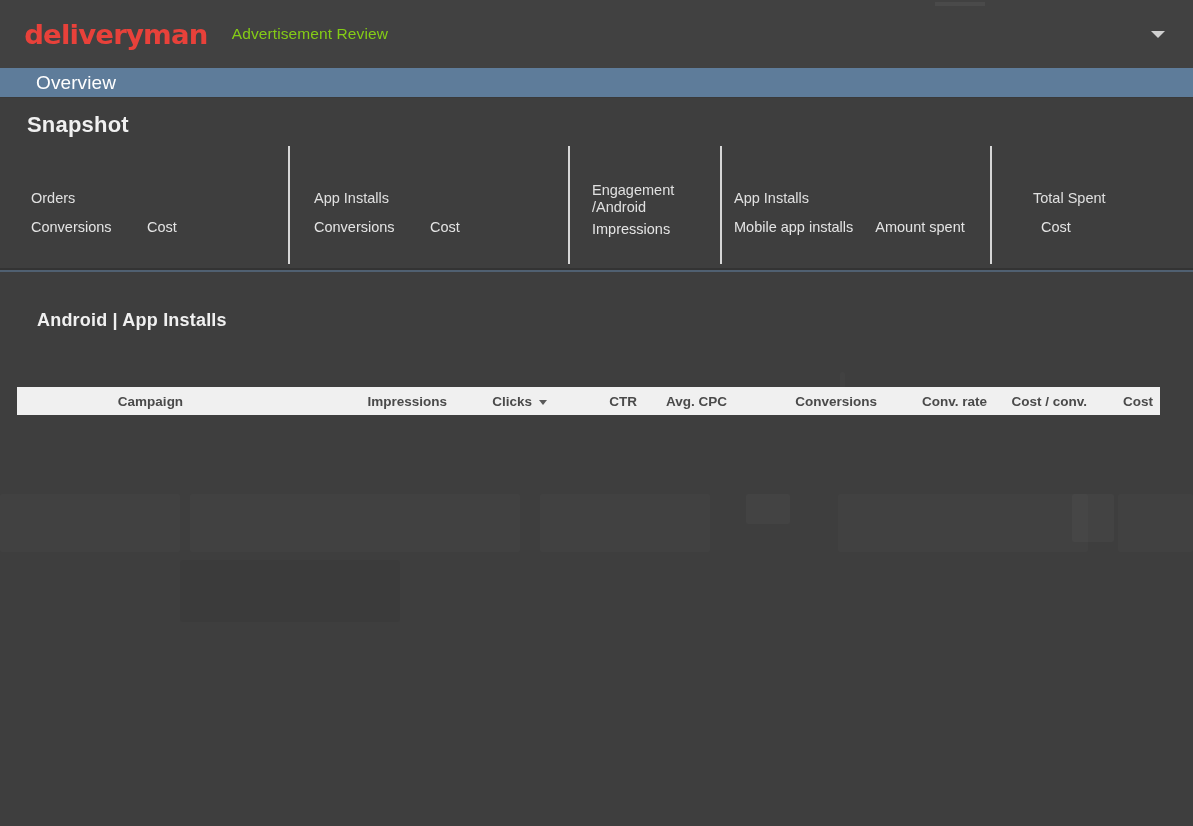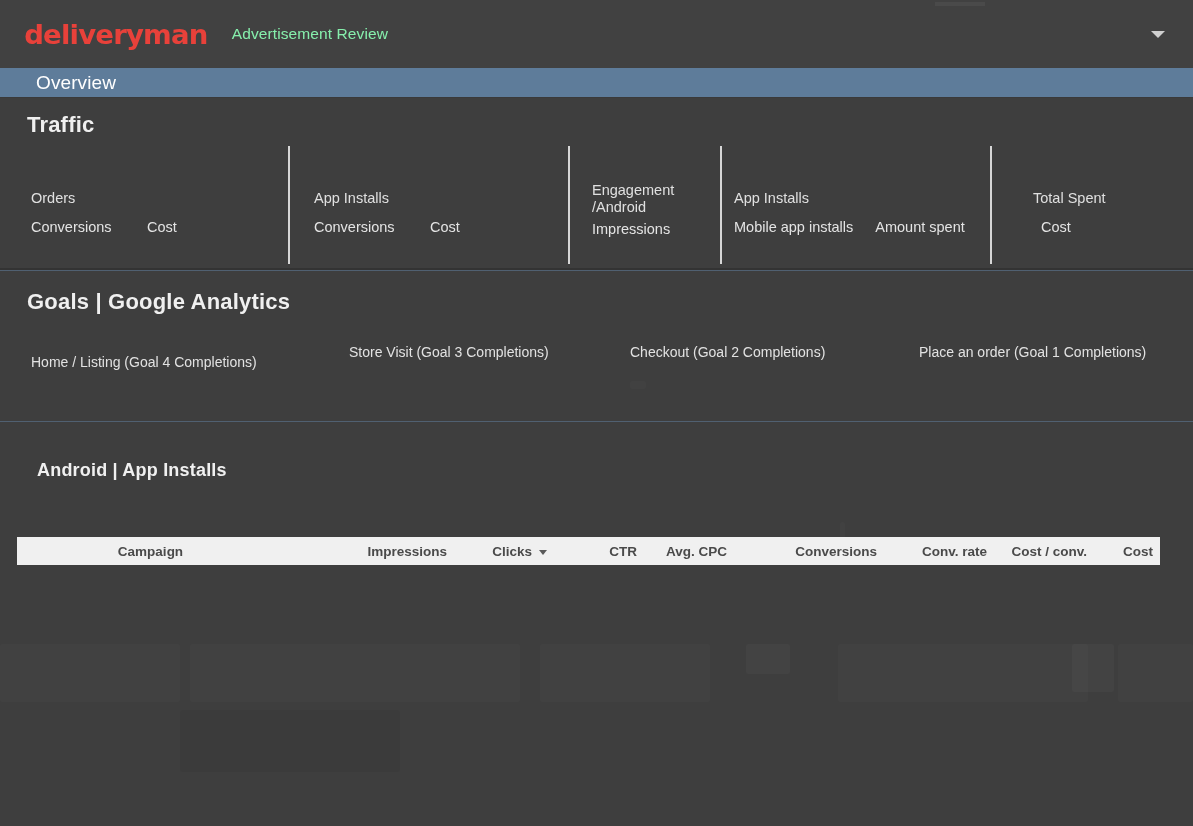--- a/index.html
+++ b/index.html
@@ -41,21 +41,21 @@
     letter-spacing: -0.8px;
     color: #e8413a;
     line-height: 1;
     user-select: none;
     transform: scaleX(1.02);
   }
 
   .topbar-title {
     margin-left: 26px;
     font-size: 15.5px;
-    color: #86efac;
+    color: #84cc16;
     font-weight: 400;
     letter-spacing: 0.1px;
   }
 
   .topbar-right {
     position: absolute;
     right: 28px;
     top: 0;
     height: 68px;
     display: flex;
@@ -263,21 +263,21 @@
     <div class="topbar-right">
       <div class="caret-down"></div>
     </div>
   </div>
 
   <div class="tabbar">
     <div class="tab">Overview</div>
   </div>
 
   <div class="section snapshot">
-    <h2 class="section-title">Traffic</h2>
+    <h2 class="section-title">Snapshot</h2>
 
     <div class="snap-cols">
       <div class="vdiv" style="left:288px;"></div>
       <div class="vdiv" style="left:568px;"></div>
       <div class="vdiv" style="left:720px;"></div>
       <div class="vdiv" style="left:990px;"></div>
 
       <div class="snap-group" style="left:31px;">
         <div class="snap-group-label">Orders</div>
         <div class="snap-metrics">
@@ -315,32 +315,20 @@
         <div class="snap-metrics" style="margin-left:8px;">
           <span class="snap-metric">Cost</span>
         </div>
       </div>
     </div>
   </div>
 
   <div class="sect-divider-top"></div>
   <div class="sect-divider"></div>
 
-  <div class="section goals">
-    <h2 class="section-title">Goals |  Google Analytics</h2>
-
-    <div class="goal-row">
-      <div class="goal-item" style="left:31px; top:19px;">Home / Listing (Goal 4 Completions)</div>
-      <div class="goal-item" style="left:349px; top:9px;">Store Visit (Goal 3 Completions)</div>
-      <div class="goal-item" style="left:630px; top:9px;">Checkout (Goal 2 Completions)</div>
-      <div class="goal-item" style="left:919px; top:9px;">Place an order (Goal 1 Completions)</div>
-    </div>
-
-    <div class="ghost" style="left:630px; top:110px; width:16px; height:8px;"></div>
-  </div>
 
   <div class="sect-divider"></div>
 
   <div class="section android">
     <h2 class="section-title">Android | App Installs</h2>
 
     <div class="table-wrap">
       <div class="thead">
         <div class="th c-campaign">Campaign</div>
         <div class="th c-impr">Impressions</div>

